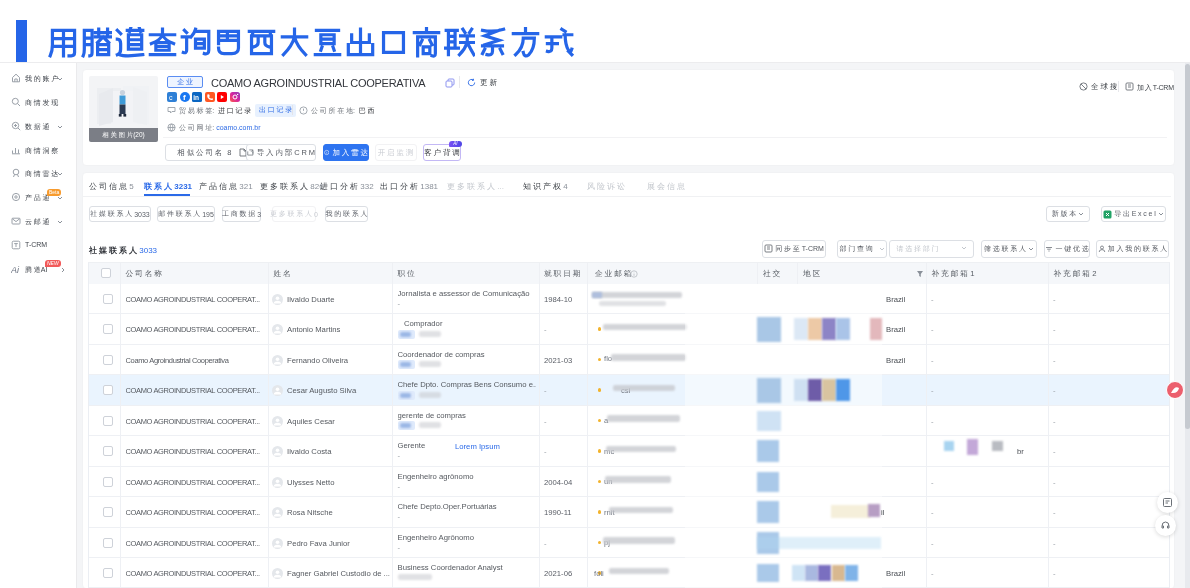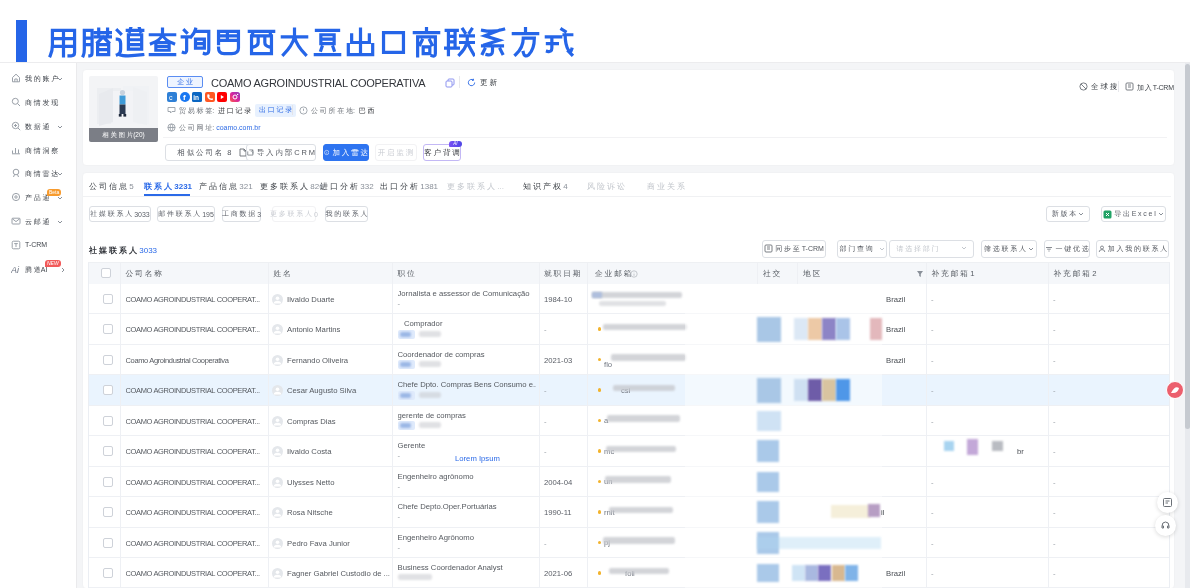--- a/index.html
+++ b/index.html
@@ -303,21 +303,21 @@
 <div class="card" id="card2">
           <div class="tab " style="left:6px"><span class="cj">公司信息</span> <i>5</i></div>
           <div class="tab act" style="left:61px"><span class="cj">联系人</span> <i>3231</i></div>
           <div class="tab " style="left:116px"><span class="cj">产品信息</span> <i>321</i></div>
           <div class="tab " style="left:177px"><span class="cj">更多联系人</span> <i>826</i></div>
           <div class="tab " style="left:237px"><span class="cj">进口分析</span> <i>332</i></div>
           <div class="tab " style="left:297px"><span class="cj">出口分析</span> <i>1381</i></div>
           <div class="tab dis" style="left:364px"><span class="cj">更多联系人</span> ...</div>
           <div class="tab " style="left:440px"><span class="cj">知识产权</span> <i>4</i></div>
           <div class="tab dis" style="left:504px"><span class="cj">风险诉讼</span></div>
-          <div class="tab dis" style="left:564px"><span class="cj">商业关系</span></div>
+          <div class="tab dis" style="left:564px"><span class="cj">展会信息</span></div>
           <div class="abs" style="left:61px;top:21px;width:46px;height:2px;background:#2b6ae8"></div>
           <div class="abs" style="left:0;top:23px;width:1088px;height:1px;background:#f0f1f3"></div>
           <div class="stab " style="left:6px;width:62px"><span class="cj">社媒联系人</span>&nbsp;3033</div>
           <div class="stab " style="left:74px;width:58px"><span class="cj">邮件联系人</span>&nbsp;195</div>
           <div class="stab " style="left:139px;width:39px"><span class="cj">工商数据</span>&nbsp;3</div>
           <div class="stab dis" style="left:189px;width:44px"><span class="cj">更多联系人</span>&nbsp;0</div>
           <div class="stab " style="left:242px;width:43px">
             <span class="cj">我的联系人</span>
           </div>
           <div class="stab" style="left:963px;width:44px"><span class="cj">新版本</span>&nbsp;<svg width="6" height="6" viewBox="0 0 6 6" fill="none" stroke="#8a9099" stroke-width="1">
@@ -466,21 +466,21 @@
               <div class="td" style="left:198px;top:11px;color:#55595f">Fernando Oliveira</div>
               <div class="td" style="left:308.5px;top:5px;width:138px;overflow:hidden;color:#55595f">Coordenador de compras</div>
               <div class="abs" style="left:308.5px;top:15.5px;width:17px;height:9px;background:#dfeafb;border-radius:2px">
                 <div class="blur" style="left:2.5px;top:2px;width:11px;height:5px;background:#7fa2dd;opacity:.7"></div>
               </div>
               <div class="abs" style="left:330px;top:16.5px;width:22px;height:7px">
                 <div class="blur" style="left:0;top:0;width:22px;height:6px;opacity:.55"></div>
               </div>
               <div class="td " style="left:455px;top:11px">2021-03</div>
               <div class="dot" style="left:508.5px;top:13px"></div>
-              <div class="td em" style="left:515px;top:15px">flo</div>
+              <div class="td em" style="left:515px;top:9px">flo</div>
               <div class="blur" style="left:522px;top:9.5px;width:75px;height:6.5px"></div>
               <div class="abs" style="left:596px;top:0;width:197px;height:30.45px;background:rgba(255,255,255,.45)"></div>
               <div class="td" style="left:797px;top:11px;color:#4a4e54">Brazil</div>
               <div class="td dash" style="left:842px;top:11px">-</div>
               <div class="td dash" style="left:964px;top:11px">-</div>
               <div class="vline" style="left:30.5px;height:30.45px"></div>
               <div class="vline" style="left:178.5px;height:30.45px"></div>
               <div class="vline" style="left:302.5px;height:30.45px"></div>
               <div class="vline" style="left:449.5px;height:30.45px"></div>
               <div class="vline" style="left:498px;height:30.45px"></div>
@@ -524,21 +524,21 @@
               <div class="vline" style="left:958.5px;height:30.45px"></div>
             </div>
             <div class="tr" style="top:142.8px;height:30.45px">
               <div class="cb" style="left:13.5px;top:10px"></div>
               <div class="td" style="left:36.5px;top:11px;width:137px;overflow:hidden;color:#55595f;font-size:7.5px;letter-spacing:-0.35px">COAMO AGROINDUSTRIAL COOPERAT...</div>
               <svg class="abs" style="left:183px;top:10px" width="11" height="11" viewBox="0 0 11 11">
                 <circle cx="5.5" cy="5.5" r="5.5" fill="#e4e7eb"></circle>
                 <circle cx="5.5" cy="4.2" r="1.8" fill="#fff"></circle>
                 <path d="M1.8 9.6 Q1.8 6.8 5.5 6.8 Q9.2 6.8 9.2 9.6" fill="#fff"></path>
               </svg>
-              <div class="td" style="left:198px;top:11px;color:#55595f">Compras Dias</div>
+              <div class="td" style="left:198px;top:11px;color:#55595f">Aquiles Cesar</div>
               <div class="td" style="left:308.5px;top:5px;width:138px;overflow:hidden;color:#55595f">gerente de compras</div>
               <div class="abs" style="left:308.5px;top:15.5px;width:17px;height:9px;background:#dfeafb;border-radius:2px">
                 <div class="blur" style="left:2.5px;top:2px;width:11px;height:5px;background:#7fa2dd;opacity:.7"></div>
               </div>
               <div class="abs" style="left:330px;top:16.5px;width:22px;height:7px">
                 <div class="blur" style="left:0;top:0;width:22px;height:6px;opacity:.55"></div>
               </div>
               <div class="td dash" style="left:455px;top:11px">-</div>
               <div class="dot" style="left:508.5px;top:13px"></div>
               <div class="td em" style="left:515px;top:10.5px">a</div>
@@ -559,21 +559,21 @@
               <div class="cb" style="left:13.5px;top:10px"></div>
               <div class="td" style="left:36.5px;top:11px;width:137px;overflow:hidden;color:#55595f;font-size:7.5px;letter-spacing:-0.35px">COAMO AGROINDUSTRIAL COOPERAT...</div>
               <svg class="abs" style="left:183px;top:10px" width="11" height="11" viewBox="0 0 11 11">
                 <circle cx="5.5" cy="5.5" r="5.5" fill="#e4e7eb"></circle>
                 <circle cx="5.5" cy="4.2" r="1.8" fill="#fff"></circle>
                 <path d="M1.8 9.6 Q1.8 6.8 5.5 6.8 Q9.2 6.8 9.2 9.6" fill="#fff"></path>
               </svg>
               <div class="td" style="left:198px;top:11px;color:#55595f">Ilvaldo Costa</div>
               <div class="td" style="left:308.5px;top:5px;width:138px;overflow:hidden;color:#55595f">Gerente</div>
               <div class="td dash" style="left:308.5px;top:15px">-</div>
-              <div class="td" style="left:366px;top:18px;color:#2b6ae8">Lorem Ipsum</div>
+              <div class="td" style="left:366px;top:6px;color:#2b6ae8">Lorem Ipsum</div>
               <div class="td dash" style="left:455px;top:11px">-</div>
               <div class="dot" style="left:508.5px;top:13px"></div>
               <div class="td em" style="left:515px;top:10.5px">mc</div>
               <div class="blur" style="left:517px;top:9.5px;width:70px;height:6.5px"></div>
               <div class="abs" style="left:596px;top:0;width:197px;height:30.45px;background:rgba(255,255,255,.45)"></div>
               <div class="bsq" style="left:668px;top:4px;width:22px;height:22px;background:#aac9e9"></div>
               <div class="bsq" style="left:855px;top:5px;width:10px;height:10px;background:#a8d4f0"></div>
               <div class="bsq" style="left:878px;top:3px;width:11px;height:16px;background:#c3a8d8"></div>
               <div class="bsq" style="left:903px;top:5px;width:11px;height:10px;background:#b9bcc2"></div>
               <div class="td" style="left:928px;top:11px;color:#4a4e54">br</div>
@@ -679,21 +679,21 @@
                 <circle cx="5.5" cy="4.2" r="1.8" fill="#fff"></circle>
                 <path d="M1.8 9.6 Q1.8 6.8 5.5 6.8 Q9.2 6.8 9.2 9.6" fill="#fff"></path>
               </svg>
               <div class="td" style="left:198px;top:11px;color:#55595f">Fagner Gabriel Custodio de ...</div>
               <div class="td" style="left:308.5px;top:5px;width:138px;overflow:hidden;color:#55595f">Business Coordenador Analyst</div>
               <div class="abs" style="left:308.5px;top:15.5px;width:34px;height:7px">
                 <div class="blur" style="left:0;top:0;width:34px;height:6px;opacity:.55"></div>
               </div>
               <div class="td " style="left:455px;top:11px">2021-06</div>
               <div class="dot" style="left:508.5px;top:13px"></div>
-              <div class="td em" style="left:536px;top:10.5px">foli</div>
+              <div class="td em" style="left:505px;top:10.5px">foli</div>
               <div class="blur" style="left:520px;top:9.5px;width:60px;height:6.5px"></div>
               <div class="abs" style="left:596px;top:0;width:197px;height:30.45px;background:rgba(255,255,255,.45)"></div>
               <div class="bsq" style="left:668px;top:6px;width:22px;height:18px;background:#aac9e9"></div>
               <div class="bsq" style="left:703.0px;top:7px;width:13px;height:16px;background:#cfe4f5"></div>
               <div class="bsq" style="left:716.2px;top:7px;width:13px;height:16px;background:#a9b8e0"></div>
               <div class="bsq" style="left:729.4px;top:7px;width:13px;height:16px;background:#7a6fc0"></div>
               <div class="bsq" style="left:742.6px;top:7px;width:13px;height:16px;background:#d8b890"></div>
               <div class="bsq" style="left:755.8px;top:7px;width:13px;height:16px;background:#7fb3e8"></div>
               <div class="td" style="left:797px;top:11px;color:#4a4e54">Brazil</div>
               <div class="td dash" style="left:842px;top:11px">-</div>

